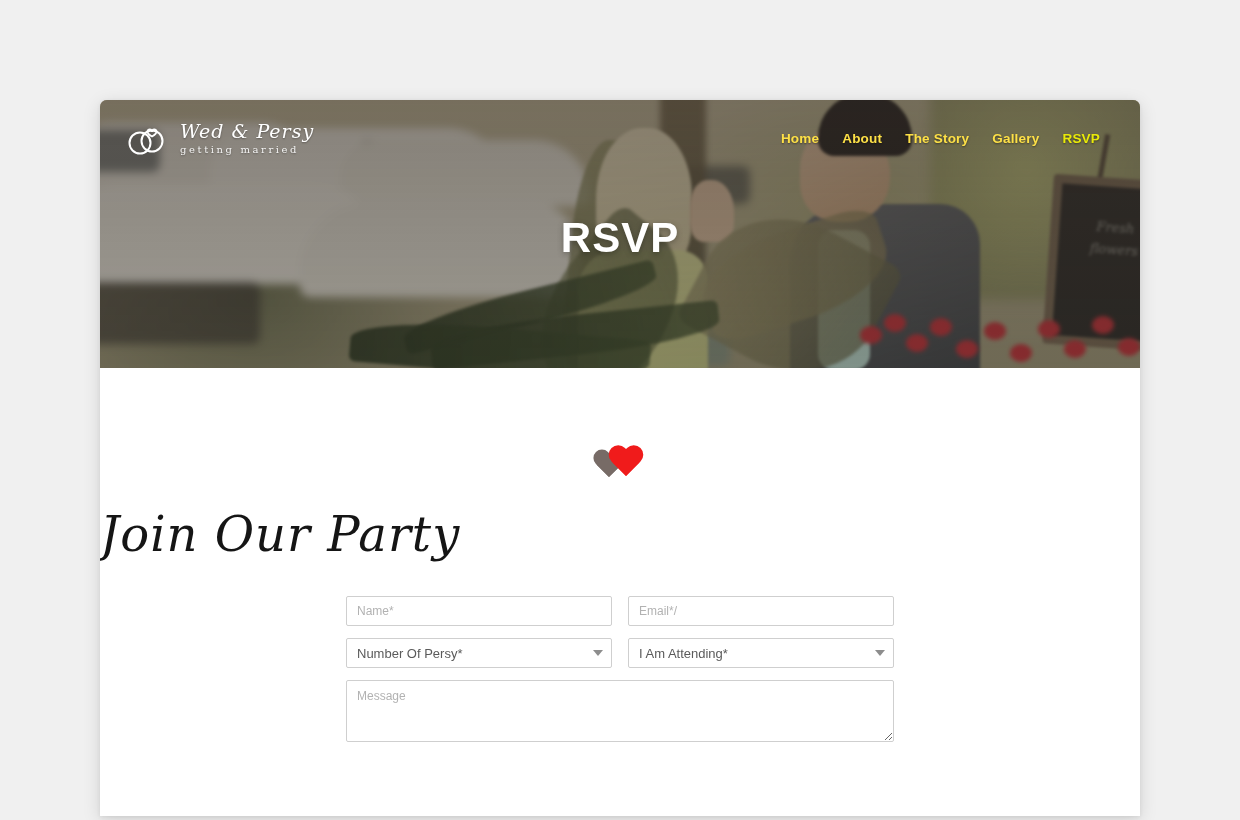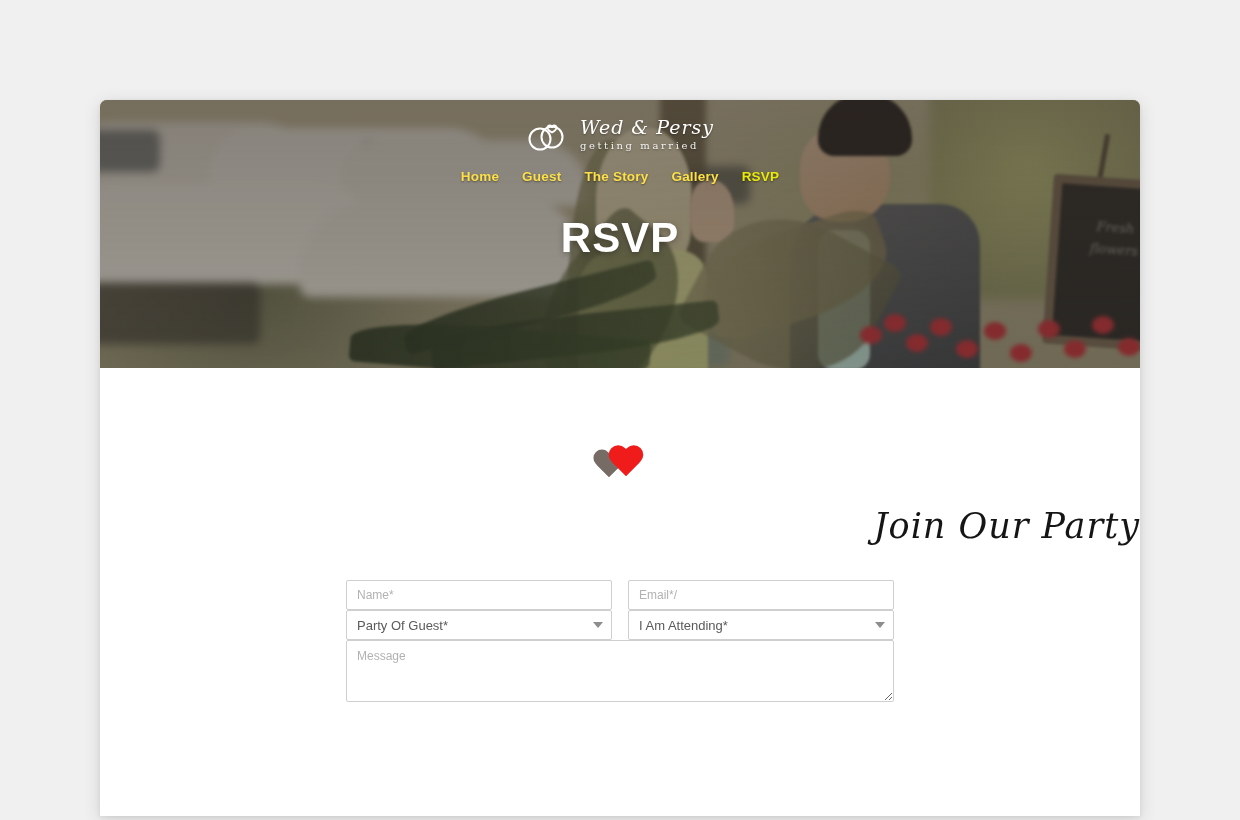--- a/index.html
+++ b/index.html
@@ -189,25 +189,24 @@
     font-family: "DejaVu Serif", serif;
     font-style: italic; font-size: 13px; line-height: 22px; text-align:center;
   }
   .hero-overlay {
     position: absolute; inset: 0;
     background: linear-gradient(180deg, rgba(48,40,34,0.55), rgba(40,36,30,0.42));
   }
 
   
   .header {
-    position: absolute; left: 0; top: 16px; right: 0; height: 68px;
+    position: absolute; left: 0; top: 4px; right: 0; height: 68px;
     display: flex; align-items: center; justify-content: space-between;
-    padding: 0 26px 0 26px;
+    padding: 0 40px 0 26px;
     z-index: 5;
-    flex-direction: column;
   }
   .brand { display: flex; align-items: center; gap: 12px; }
   .rings { width: 42px; height: 36px; position: relative; }
   .brand-text { line-height: 1; }
   .brand-title {
     color: #fff; font-family: "DejaVu Serif", serif; font-style: italic;
     font-size: 19px; letter-spacing: 1px;
     text-shadow: 0 1px 2px rgba(0,0,0,0.35);
   }
   .brand-sub {
@@ -243,34 +242,34 @@
   }
   .heart::before { left: 17px; transform: rotate(-45deg); transform-origin: 0 100%; }
   .heart::after  { left: 0;    transform: rotate(45deg);  transform-origin: 100% 100%; }
   .heart.back { left: 2px; top: 6px; }
   .heart.back::before, .heart.back::after { background: #776b66; }
   .heart.front { left: 17px; top: 2px; width: 38px; height: 34px; }
   .heart.front::before { left: 19px; width: 19px; height: 30px; background: #f01b1b; border-radius: 19px 19px 0 0; }
   .heart.front::after  { left: 0;    width: 19px; height: 30px; background: #f01b1b; border-radius: 19px 19px 0 0; }
 
   .section-title {
-    text-align: right;
+    text-align: left;
     font-family: "DejaVu Serif", serif;
     font-style: italic;
-    font-size: 35px;
+    font-size: 48px;
     color: #151515;
     margin-top: 18px;
     letter-spacing: 1px;
   }
 
   
   .form {
     width: 548px; margin: 34px auto 0;
   }
-  .row { display: flex; gap: 16px; }
+  .row { display: flex; gap: 16px; margin-bottom: 12px; }
   .field { flex: 1 1 0; position: relative; }
   .txt {
     width: 100%; height: 30px;
     border: 1px solid #cfcfcf; border-radius: 2px;
     background: #fff; padding: 0 10px;
     font-family: "Liberation Sans", sans-serif; font-size: 12px;
     color: #555;
   }
   .txt::placeholder { color: #b2b2b2; }
   .sel {
@@ -387,21 +386,21 @@
           </svg>
         </span>
         <span class="brand-text">
           <div class="brand-title">Wed &amp; Persy</div>
           <div class="brand-sub">getting married</div>
         </span>
       </div>
 
       <div class="nav">
         <a class="nav-link" href="#">Home</a>
-        <a class="nav-link" href="#">Guest</a>
+        <a class="nav-link" href="#">About</a>
         <a class="nav-link" href="#">The Story</a>
         <a class="nav-link" href="#">Gallery</a>
         <a class="nav-link active" href="#">RSVP</a>
       </div>
     </div>
 
     <div class="hero-title">RSVP</div>
   </div>
 
   <div class="content">
@@ -419,21 +418,21 @@
           <input class="txt" type="text" placeholder="Name*" style="">
         </div>
         <div class="field">
           <input class="txt" type="text" placeholder="Email*/" style="">
         </div>
       </div>
 
       <div class="row">
         <div class="field">
           <div class="sel">
-            <span>Party Of Guest*</span>
+            <span>Number Of Persy*</span>
           </div>
           <span class="caret"></span>
         </div>
         <div class="field">
           <div class="sel">
             <span>I Am Attending*</span>
           </div>
           <span class="caret"></span>
         </div>
       </div>

